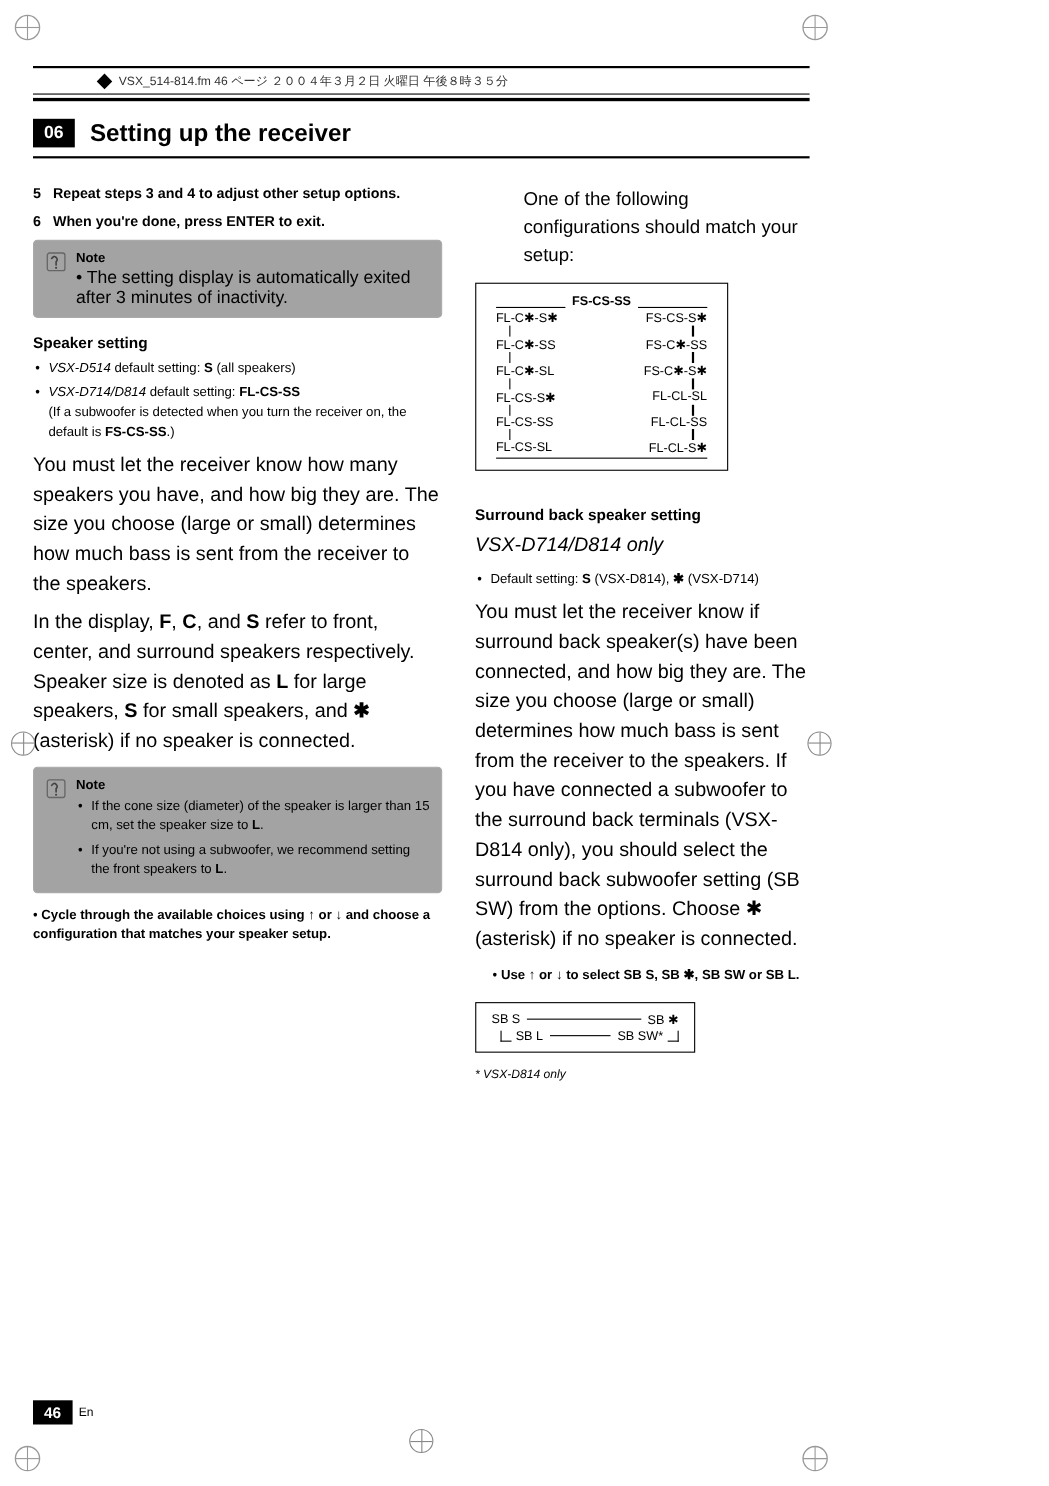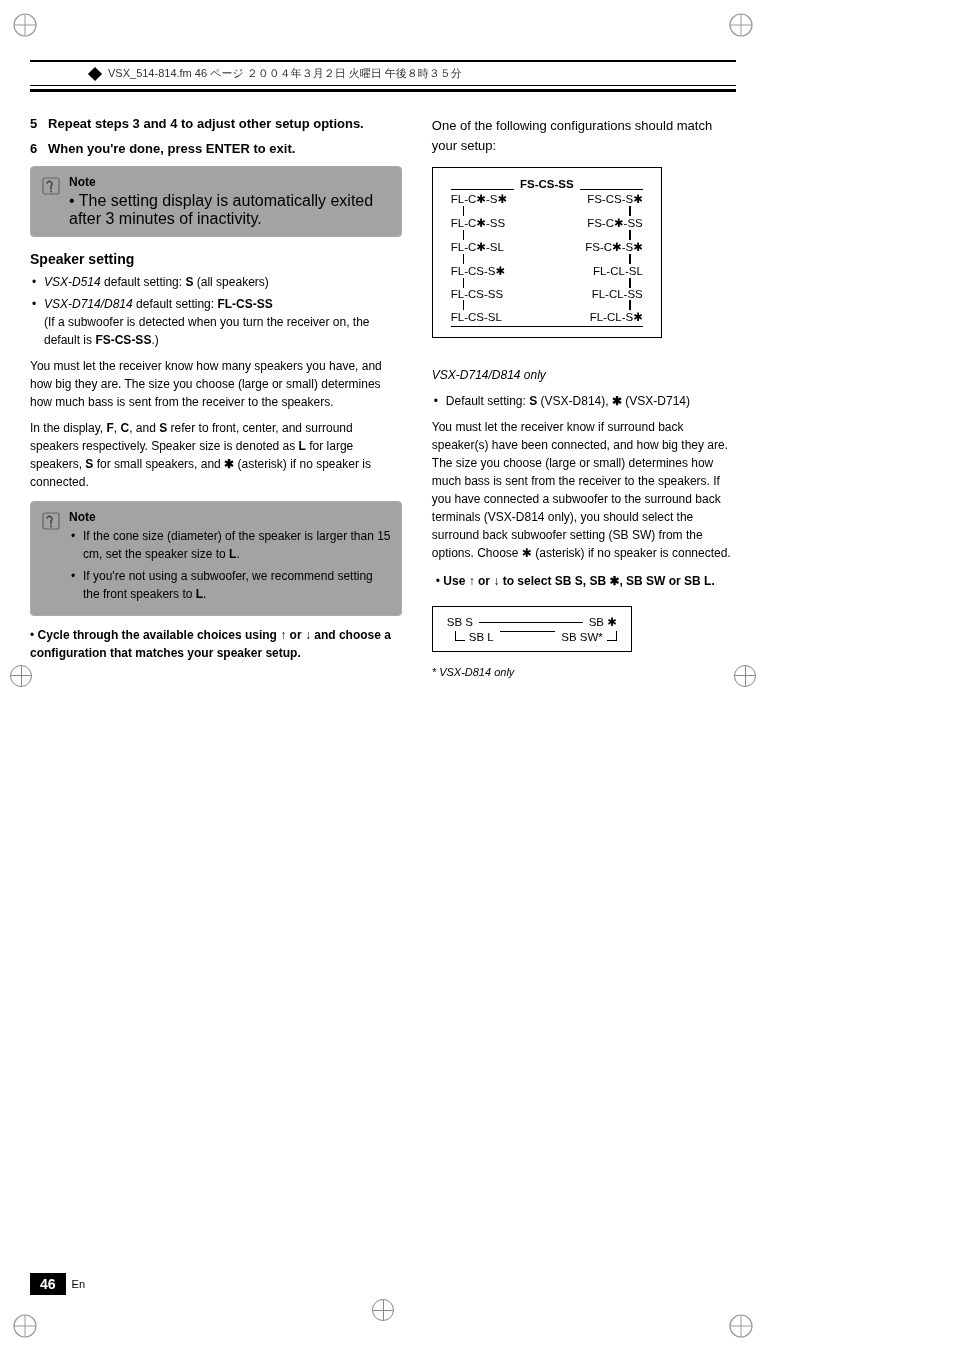--- a/index.html
+++ b/index.html
@@ -120,21 +120,21 @@
     
     .section-heading {
       font-weight: bold;
       font-size: 14px;
       margin: 14px 0 6px 0;
       border-bottom: none;
     }
 
     
     .body-text {
-      font-size: 12px;
+      font-size: 18px;
       margin-bottom: 8px;
       line-height: 1.5;
     }
 
     
     .bullet-list {
       list-style: none;
       padding: 0;
       margin: 0 0 8px 0;
     }
@@ -156,23 +156,24 @@
       font-size: 12px;
       margin: 10px 0 10px 0;
       line-height: 1.5;
     }
     .cycle-instruction strong {
       font-weight: bold;
     }
 
     
     .config-intro {
-      font-size: 13px;
+      font-size: 17px;
       margin-bottom: 12px;
       line-height: 1.5;
+      margin-left: 44px;
     }
 
     
     .surround-section {
       margin-top: 10px;
     }
     .surround-diagram {
       border: 1.5px solid #000;
       padding: 8px 14px;
       font-size: 11.5px;
@@ -188,21 +189,21 @@
     }
     .sd-line {
       border-top: 1.5px solid #000;
       flex: 1;
       margin: 0 6px;
     }
 
     
     .arrow-instruction {
       font-size: 12px;
-      margin: 10px 0 8px 4px;
+      margin: 10px 0 8px 16px;
       line-height: 1.5;
     }
     .arrow-instruction strong {
       font-weight: bold;
     }
 
     
     .footnote {
       font-size: 11px;
       font-style: italic;
@@ -363,20 +364,24 @@
     <div class="reg-circle"></div>
   </div>
 
   <div class="file-info-bar">
     <span class="diamond"></span>
     <span>VSX_514-814.fm  46 ページ  ２００４年３月２日  火曜日  午後８時３５分</span>
   </div>
 
   <div class="top-rule-thick"></div>
 
+  <div class="chapter-header">
+    <div class="chapter-number">06</div>
+    <div class="chapter-title">Setting up the receiver</div>
+  </div>
 
   <div class="main-content">
 
     <div class="left-col">
 
       <div class="step">
         <p class="step-text">
           <strong>5&nbsp;&nbsp;&nbsp;<span>Repeat steps 3 and 4 to adjust other setup options.</span></strong>
         </p>
       </div>
@@ -508,20 +513,21 @@
             <span class="cdiag-label">FL-CS-SL</span>
             <span class="cdiag-label">FL-CL-S✱</span>
           </div>
 
           <div style="border-bottom:1.5px solid #000; margin-top:2px;"></div>
         </div>
       </div>
 
       
       <div class="surround-section">
+        <div class="section-heading">Surround back speaker setting</div>
         <p class="body-text italic">VSX-D714/D814 only</p>
 
         <ul class="bullet-list">
           <li>
             Default setting: <strong>S</strong> (VSX-D814), <strong>✱</strong> (VSX-D714)
           </li>
         </ul>
 
         <p class="body-text">You must let the receiver know if surround back speaker(s) have been connected, and how big they are. The size you choose (large or small) determines how much bass is sent from the receiver to the speakers. If you have connected a subwoofer to the surround back terminals (VSX-D814 only), you should select the surround back subwoofer setting (SB SW) from the options. Choose ✱ (asterisk) if no speaker is connected.</p>
 
@@ -531,21 +537,21 @@
 
         
         <div class="surround-diagram">
           
           <div class="sd-row">
             <span>SB S</span>
             <div class="sd-line"></div>
             <span>SB ✱</span>
           </div>
           
-          <div style="display:flex; padding-left:8px; font-size:11.5px;">
+          <div style="display:flex; align-items:center; padding-left:8px; font-size:11.5px;">
             <div style="border-left:1.5px solid #000; border-bottom:1.5px solid #000; width:10px; height:10px; margin-right:4px;"></div>
             <span>SB L</span>
             <div class="sd-line"></div>
             <span>SB SW*</span>
             <div style="border-right:1.5px solid #000; border-bottom:1.5px solid #000; width:10px; height:10px; margin-left:4px;"></div>
           </div>
         </div>
 
         <p class="footnote">* VSX-D814 only</p>
       </div>

